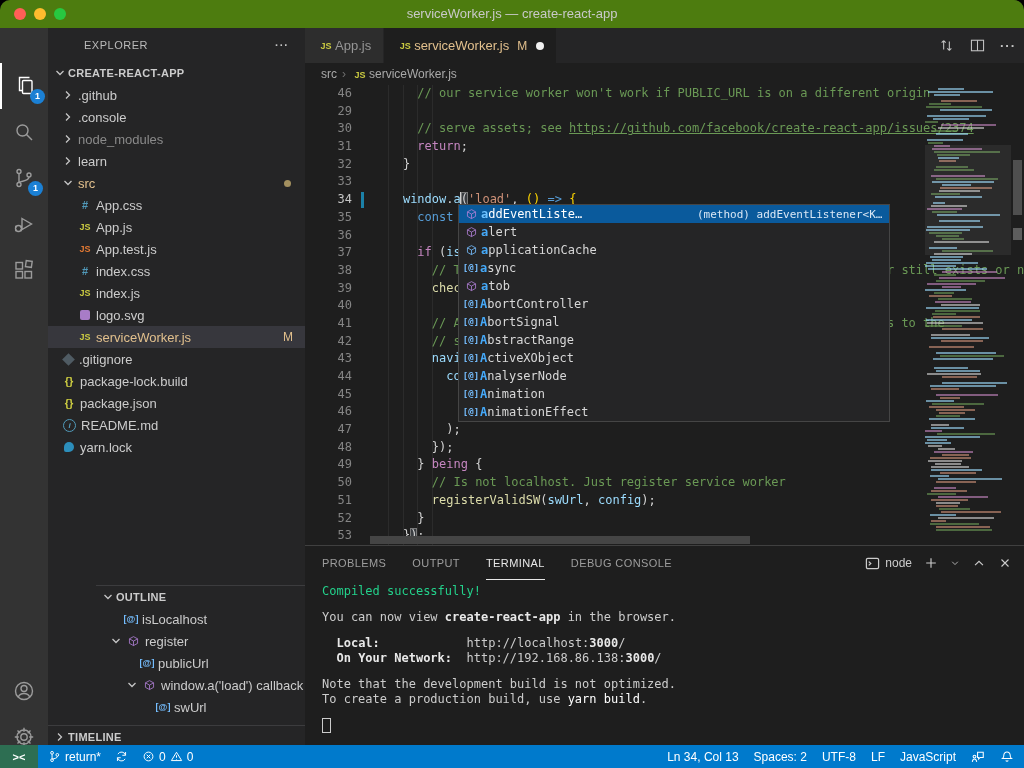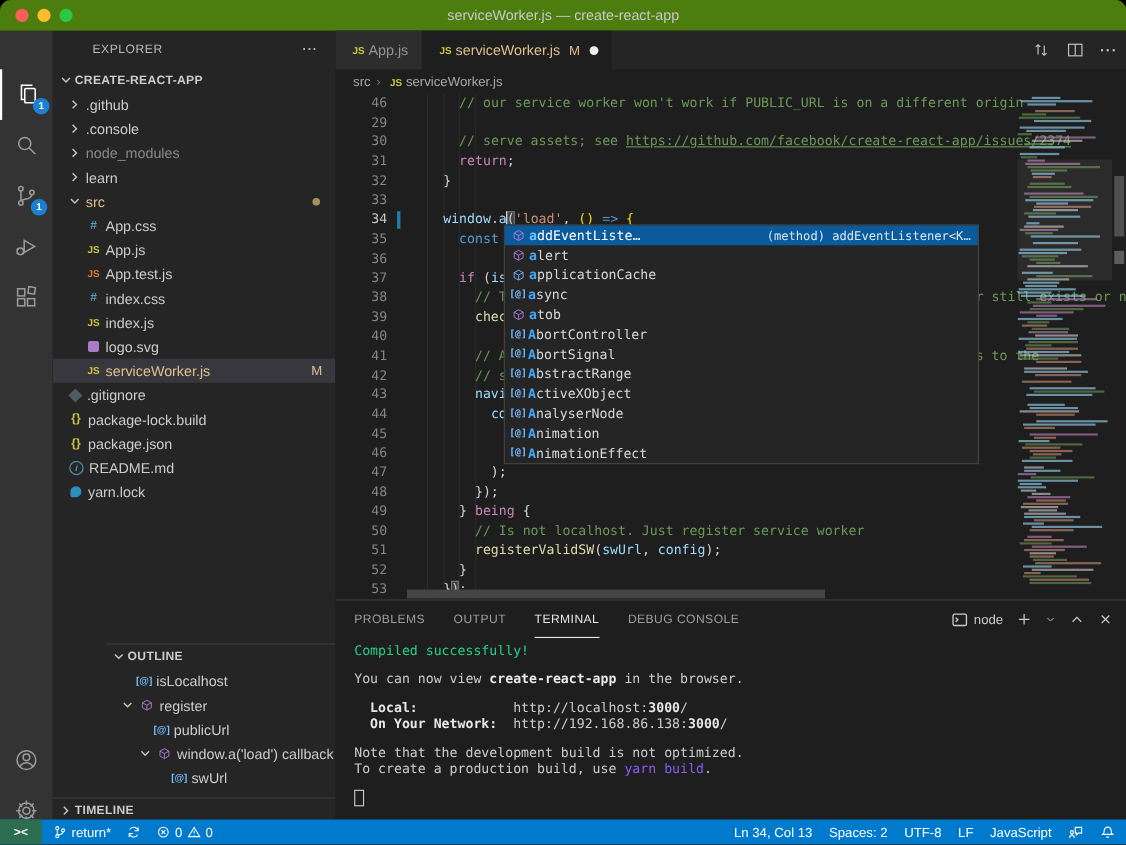--- a/index.html
+++ b/index.html
@@ -93,21 +93,21 @@
   .ptabs{position:absolute;left:17px;top:0;height:34px;display:flex;gap:26px;font-size:11px;letter-spacing:.4px;color:#9d9d9d;}
   .ptab{line-height:34px;height:33px;}
   .ptab.active{color:#e7e7e7;border-bottom:1px solid #e7e7e7;}
   .pactions{position:absolute;right:12px;top:0;height:34px;display:flex;align-items:center;gap:12px;color:#cccccc;}
   .pactions svg{stroke:currentColor;fill:none;stroke-width:1.3;}
   .shell{display:flex;align-items:center;gap:5px;font-size:12px;color:#cccccc;}
   .term{position:absolute;left:17px;top:38px;font-family:"DejaVu Sans Mono",monospace;font-size:12px;
         color:#cccccc;white-space:pre;}
   .trowt{line-height:15px;height:15px;}
   .trowt.blank{height:11px;}
-  .t-g{color:#23d18b}.t-b{font-weight:bold;color:#e8e8e8}.t-c{color:#8b5cf6}
+  .t-g{color:#23d18b}.t-b{font-weight:bold;color:#e8e8e8}.t-c{color:#ffffff}
   .tcaret{display:inline-block;width:7px;height:13px;border:1px solid #cccccc;}
   
   .statusbar{position:absolute;left:0;top:745px;width:1024px;height:23px;background:#007acc;color:#fff;
              font-size:12px;display:flex;align-items:center;}
   .sb-item{display:flex;align-items:center;gap:4px;margin-right:14px;}
   .sb-item svg{stroke:#fff;fill:none;stroke-width:1.2;}
   .remote{width:38px;height:23px;background:#2d6e52;display:flex;align-items:center;justify-content:center;
           font-weight:bold;font-size:11px;margin-right:10px;}
   .sb-right{margin-left:auto;display:flex;align-items:center;padding-right:10px;}
   .sb-right .sb-item{margin-right:0;margin-left:15px;}

